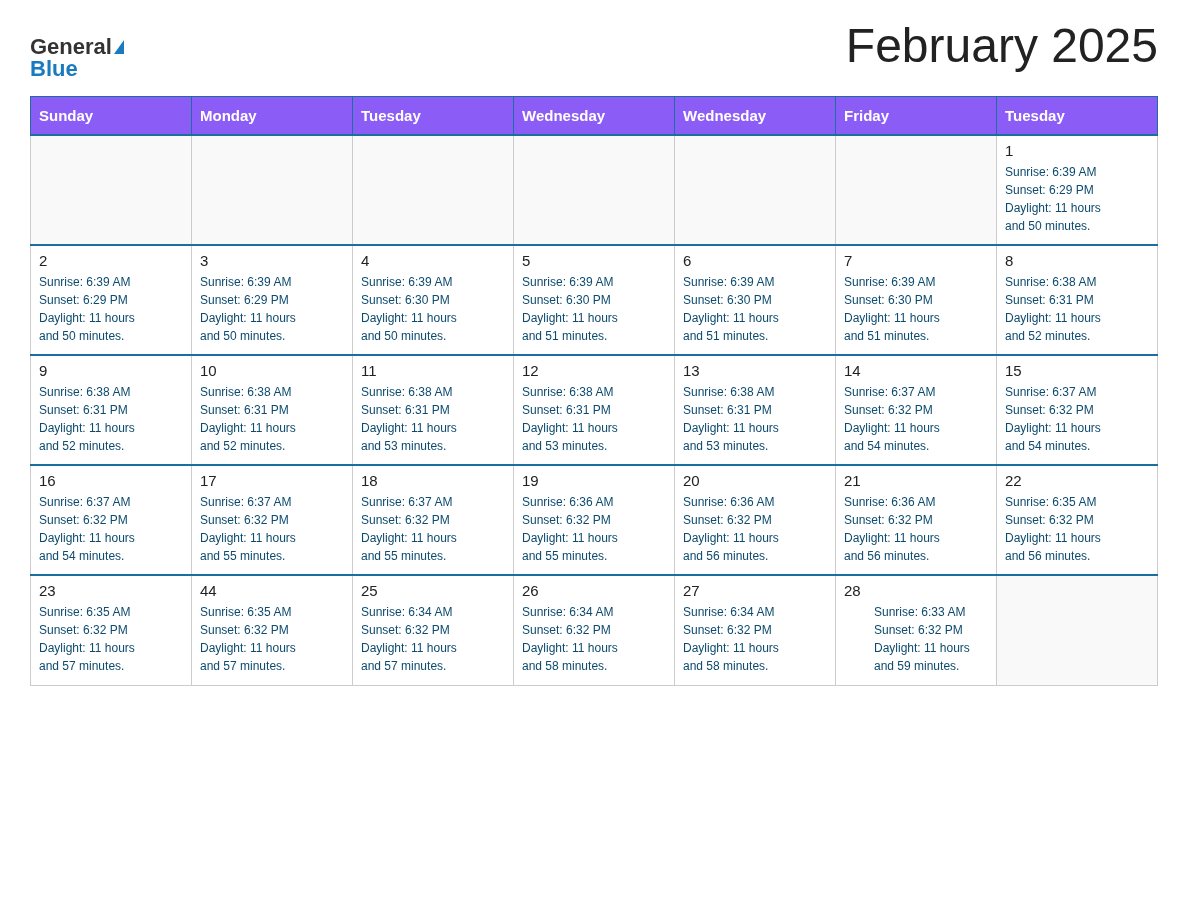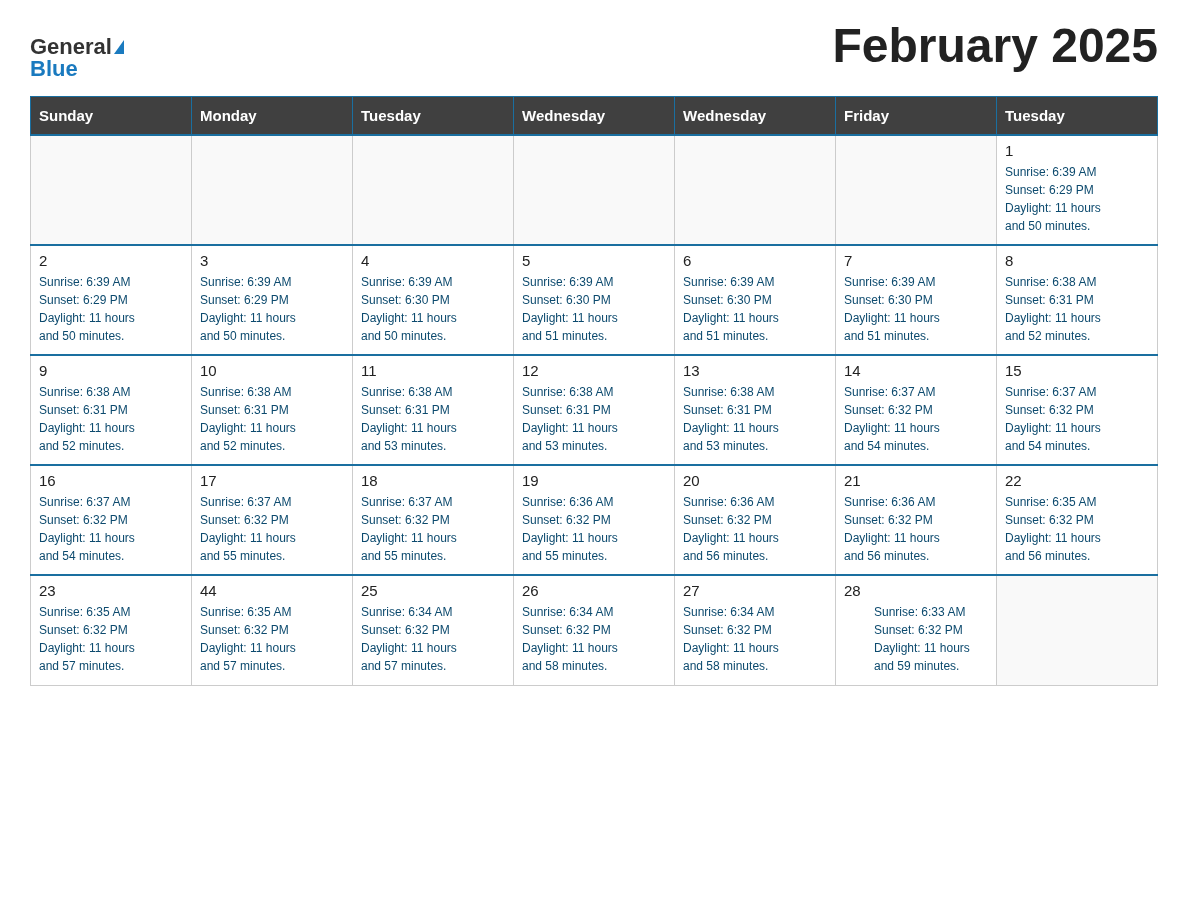--- a/index.html
+++ b/index.html
@@ -41,36 +41,36 @@
       border-left: 10px solid transparent;
       border-bottom: 14px solid #1a7abf;
       margin-left: 2px;
       vertical-align: middle;
     }
     .title-section {
       text-align: right;
     }
     .month-title {
       font-size: 48px;
-      font-weight: bold;
+      font-weight: normal;
       color: #222;
       line-height: 1.1;
     }
     .location-title {
       font-size: 22px;
       color: #333;
       margin-top: 4px;
     }
     .calendar {
       width: 100%;
       border-collapse: collapse;
       table-layout: fixed;
     }
     .calendar thead th {
-      background-color: #404040;
+      background-color: #8b5cf6;
       color: #fff;
       font-size: 15px;
       font-weight: bold;
       padding: 10px 8px;
       text-align: left;
       border: 1px solid #1a6fa0;
     }
     .calendar tbody td {
       vertical-align: top;
       border: 1px solid #ccc;

